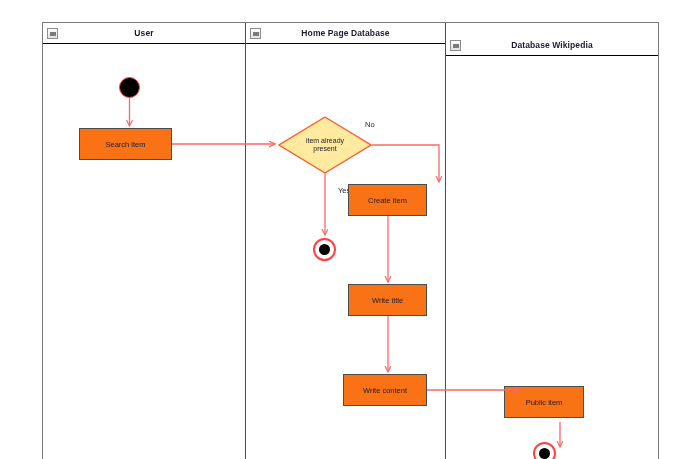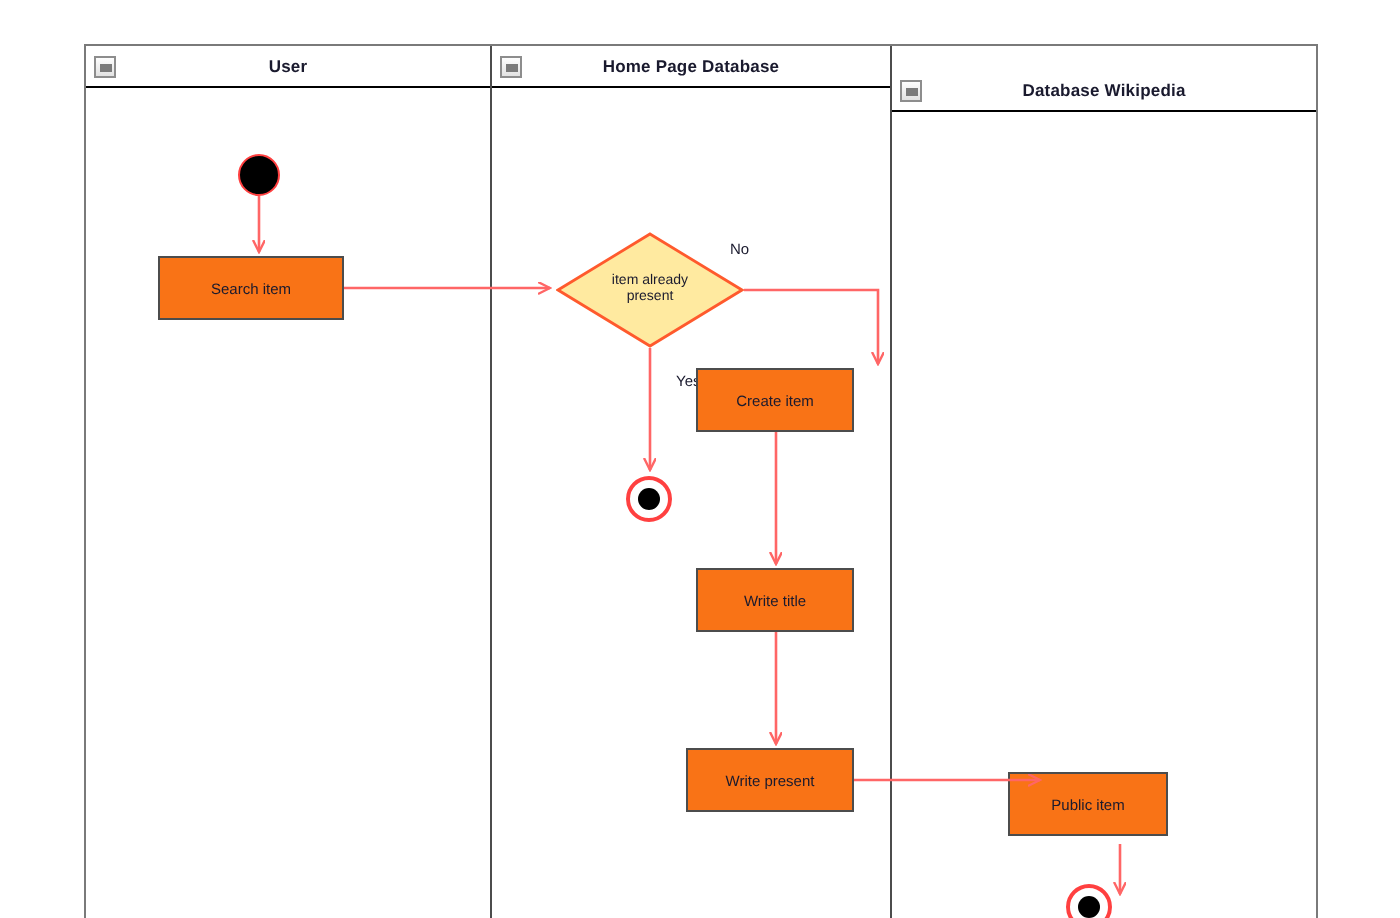--- a/index.html
+++ b/index.html
@@ -223,21 +223,21 @@
           <span class="edge-label" style="left:119px; top:76px;">No</span>
 
           <div class="node end-node" style="left:67px; top:194px; width:23px; height:23px;">
               <b></b>
             </div>
 
           <div class="node activity-box" style="left:102px; top:240px; width:79px; height:32px;">Write title</div>
 
           <div class="node activity-box" style="left:102px; top:140px; width:79px; height:32px;">Create item</div>
 
-          <div class="node activity-box" style="left:97px; top:330px; width:84px; height:32px;">Write present</div>
+          <div class="node activity-box" style="left:97px; top:330px; width:84px; height:32px;">Write content</div>
         </div>
       </div>
 
       <div class="lane" style="width:212px;margin-top:12px;">
         <div class="lane-header">
           <div class="collapse-icon">
               <i></i>
             </div>
           <span class="lane-title">Database Wikipedia</span>
         </div>

